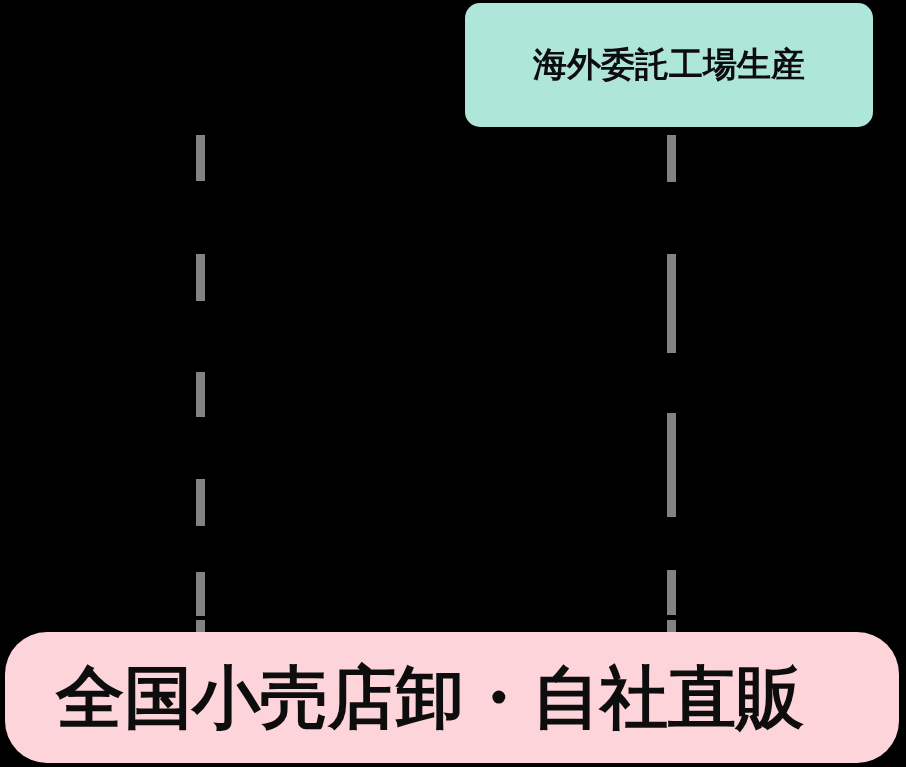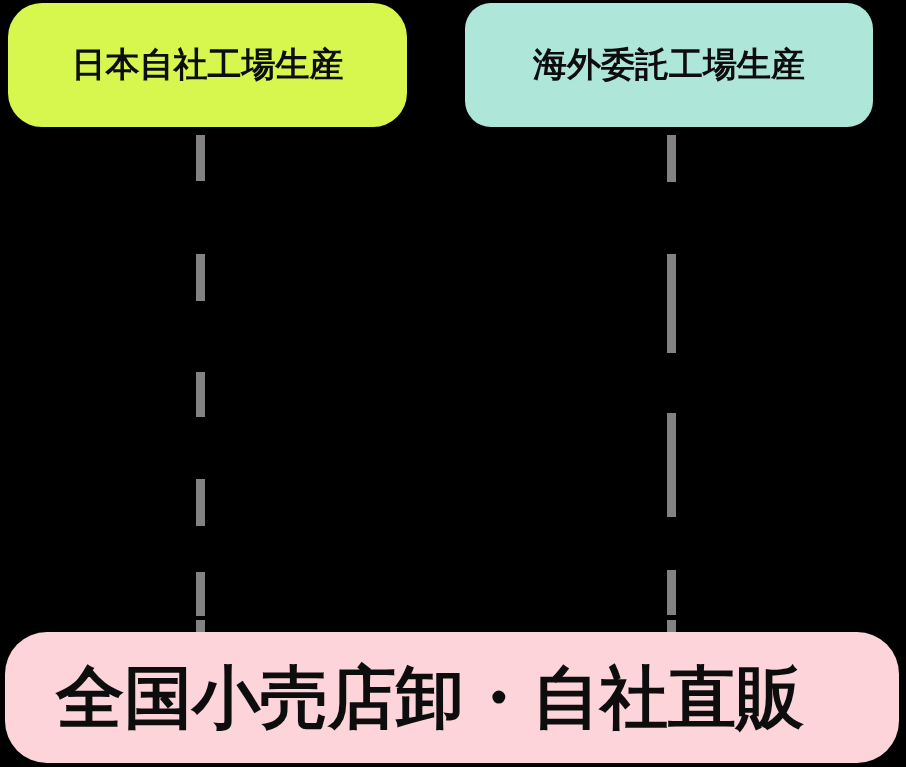--- a/index.html
+++ b/index.html
@@ -29,21 +29,21 @@
     left: 8px; top: 3px;
     width: 399px; height: 124px;
     background: #d7f64e;
     border-radius: 34px;
     font-size: 34px;
   }
   .node-overseas {
     left: 465px; top: 3px;
     width: 408px; height: 124px;
     background: #afe6da;
-    border-radius: 26px;
+    border-radius: 15px;
     font-size: 34px;
   }
   .node-sales {
     left: 5px; top: 632px;
     width: 894px; height: 131px;
     background: #fdd4d9;
     border-radius: 42px;
     font-size: 68px;
     padding-right: 44px;
   }
@@ -63,23 +63,20 @@
     display: inline-block;
     line-height: 1.1;
     white-space: nowrap;
   }
 </style>
 </head>
 <body>
 
 <div class="canvas">
 
-  <div class="node node-domestic">
-    <span class="node-label">日本自社工場生産</span>
-  </div>
 
   <div class="node node-overseas">
     <span class="node-label">海外委託工場生産</span>
   </div>
 
   <div class="connector connector-left">
     <div class="dash" style="top:135px;height:46px"></div>
     <div class="dash" style="top:254px;height:47px"></div>
     <div class="dash" style="top:372px;height:45px"></div>
     <div class="dash" style="top:479px;height:47px"></div>

